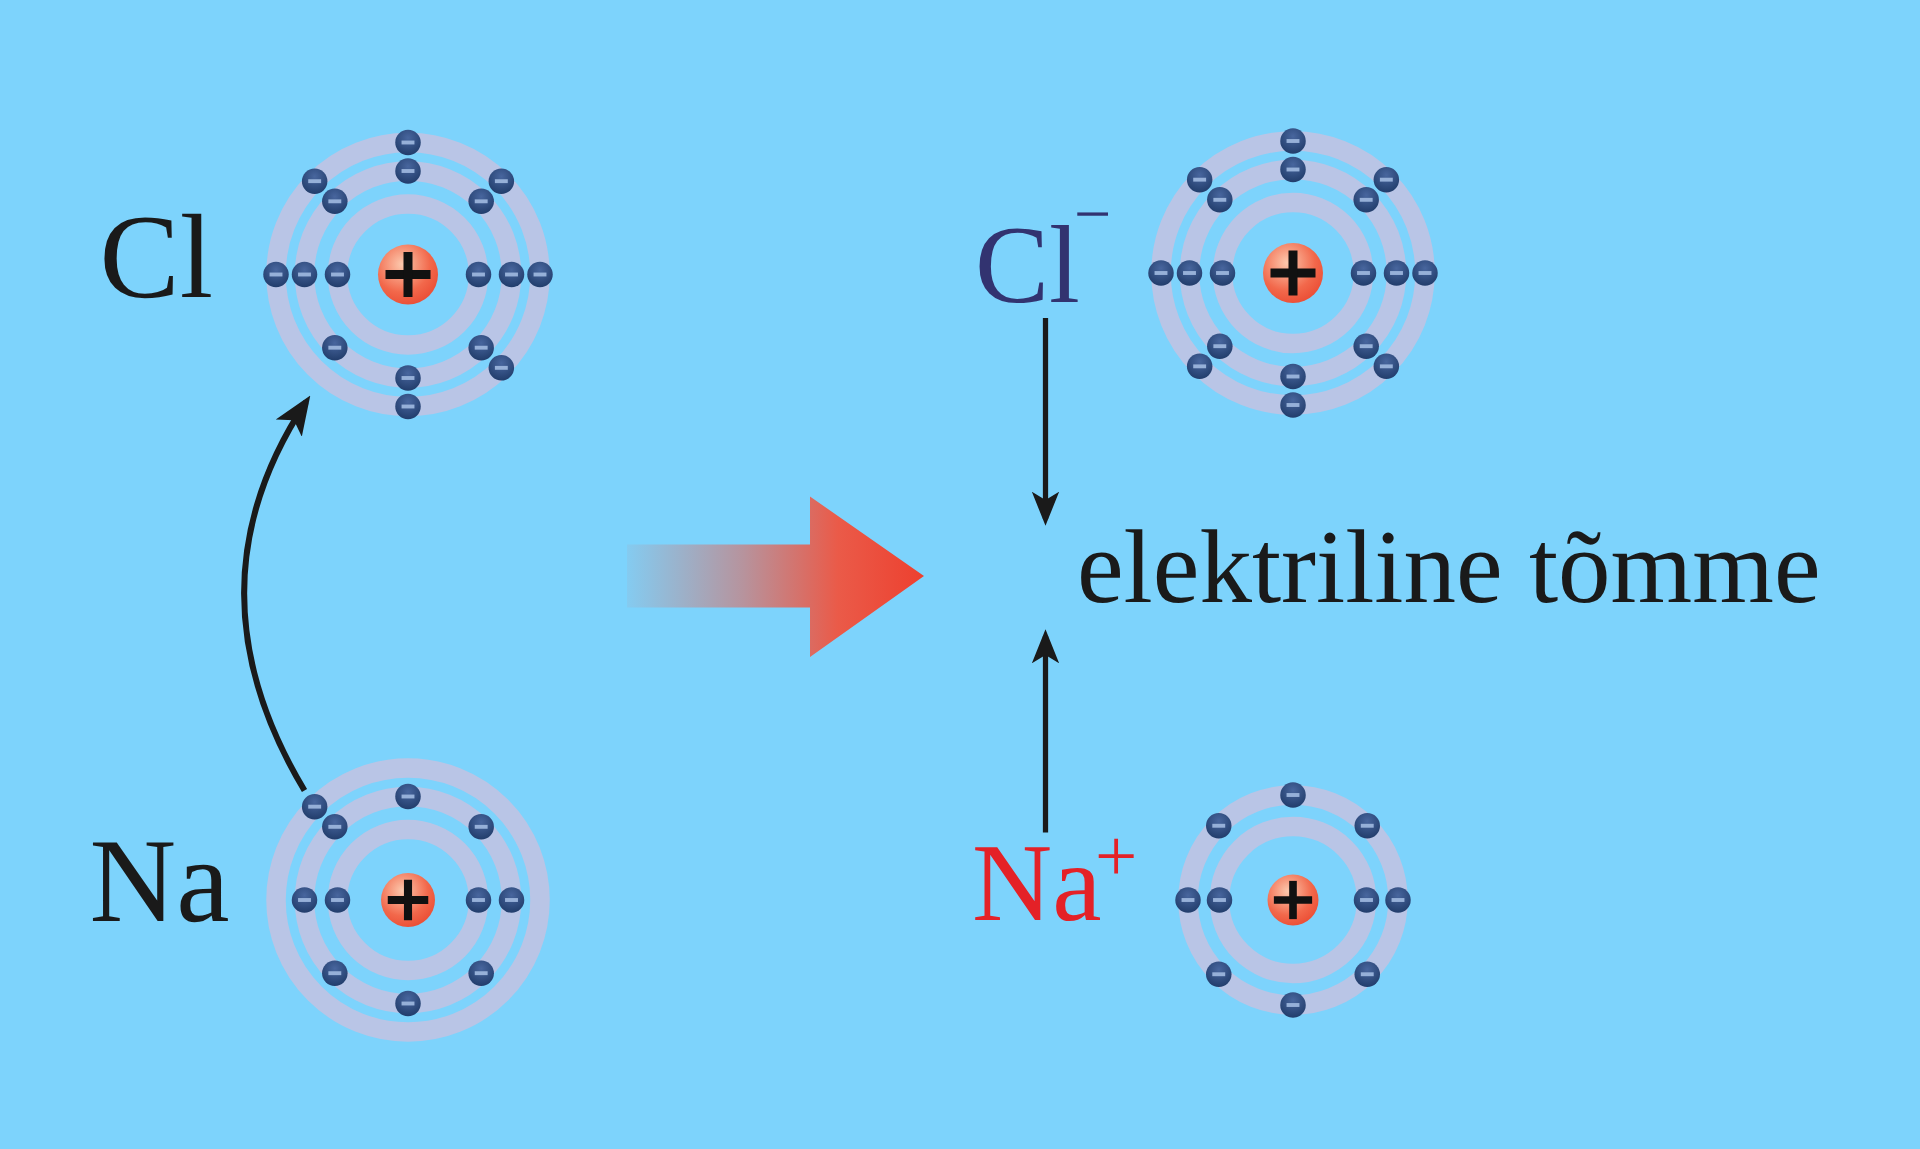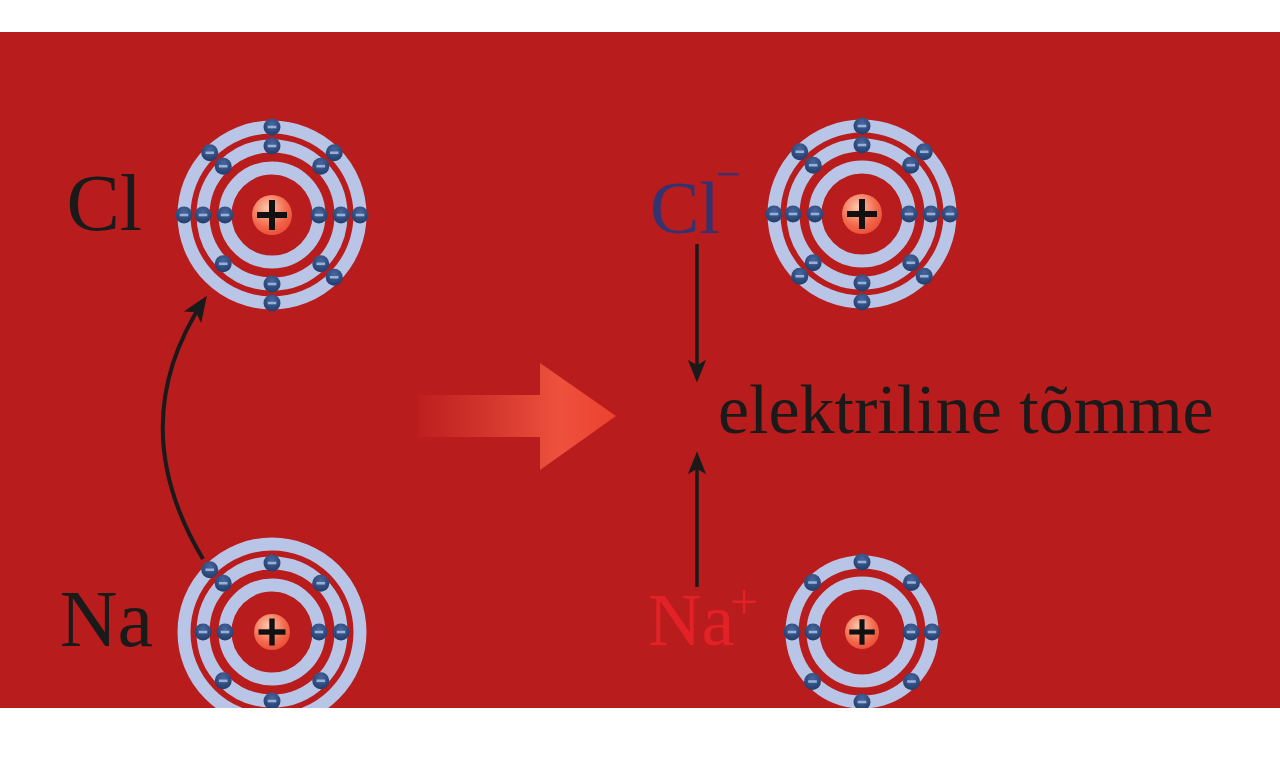--- a/index.html
+++ b/index.html
@@ -1,17 +1,17 @@
 <!DOCTYPE html>
 <html><head>
 <meta charset="utf-8">
 <style>
   html,body{margin:0;padding:0;background:#ffffff;}
-  .stage{position:relative;width:1280px;height:676px;background:#b91c1c;overflow:hidden;
-         font-family:"Liberation Serif","DejaVu Serif",serif;margin-top:32px;}
+  .stage{position:relative;width:1280px;height:766px;background:#7dd3fc;overflow:hidden;
+         font-family:"Liberation Serif","DejaVu Serif",serif;}
   svg{position:absolute;left:0;top:0;}
   .thin-arrow{fill:none;stroke:#1a1a1a;}
   text{font-family:"Liberation Serif","DejaVu Serif",serif;}
   .atom-label{font-size:80px;}
   .ion-base{font-size:74px;}
   .ion-charge-minus{font-size:44px;}
   .ion-charge-plus{font-size:50px;}
   .attraction-label{font-size:70px;}
 </style>
 </head>

